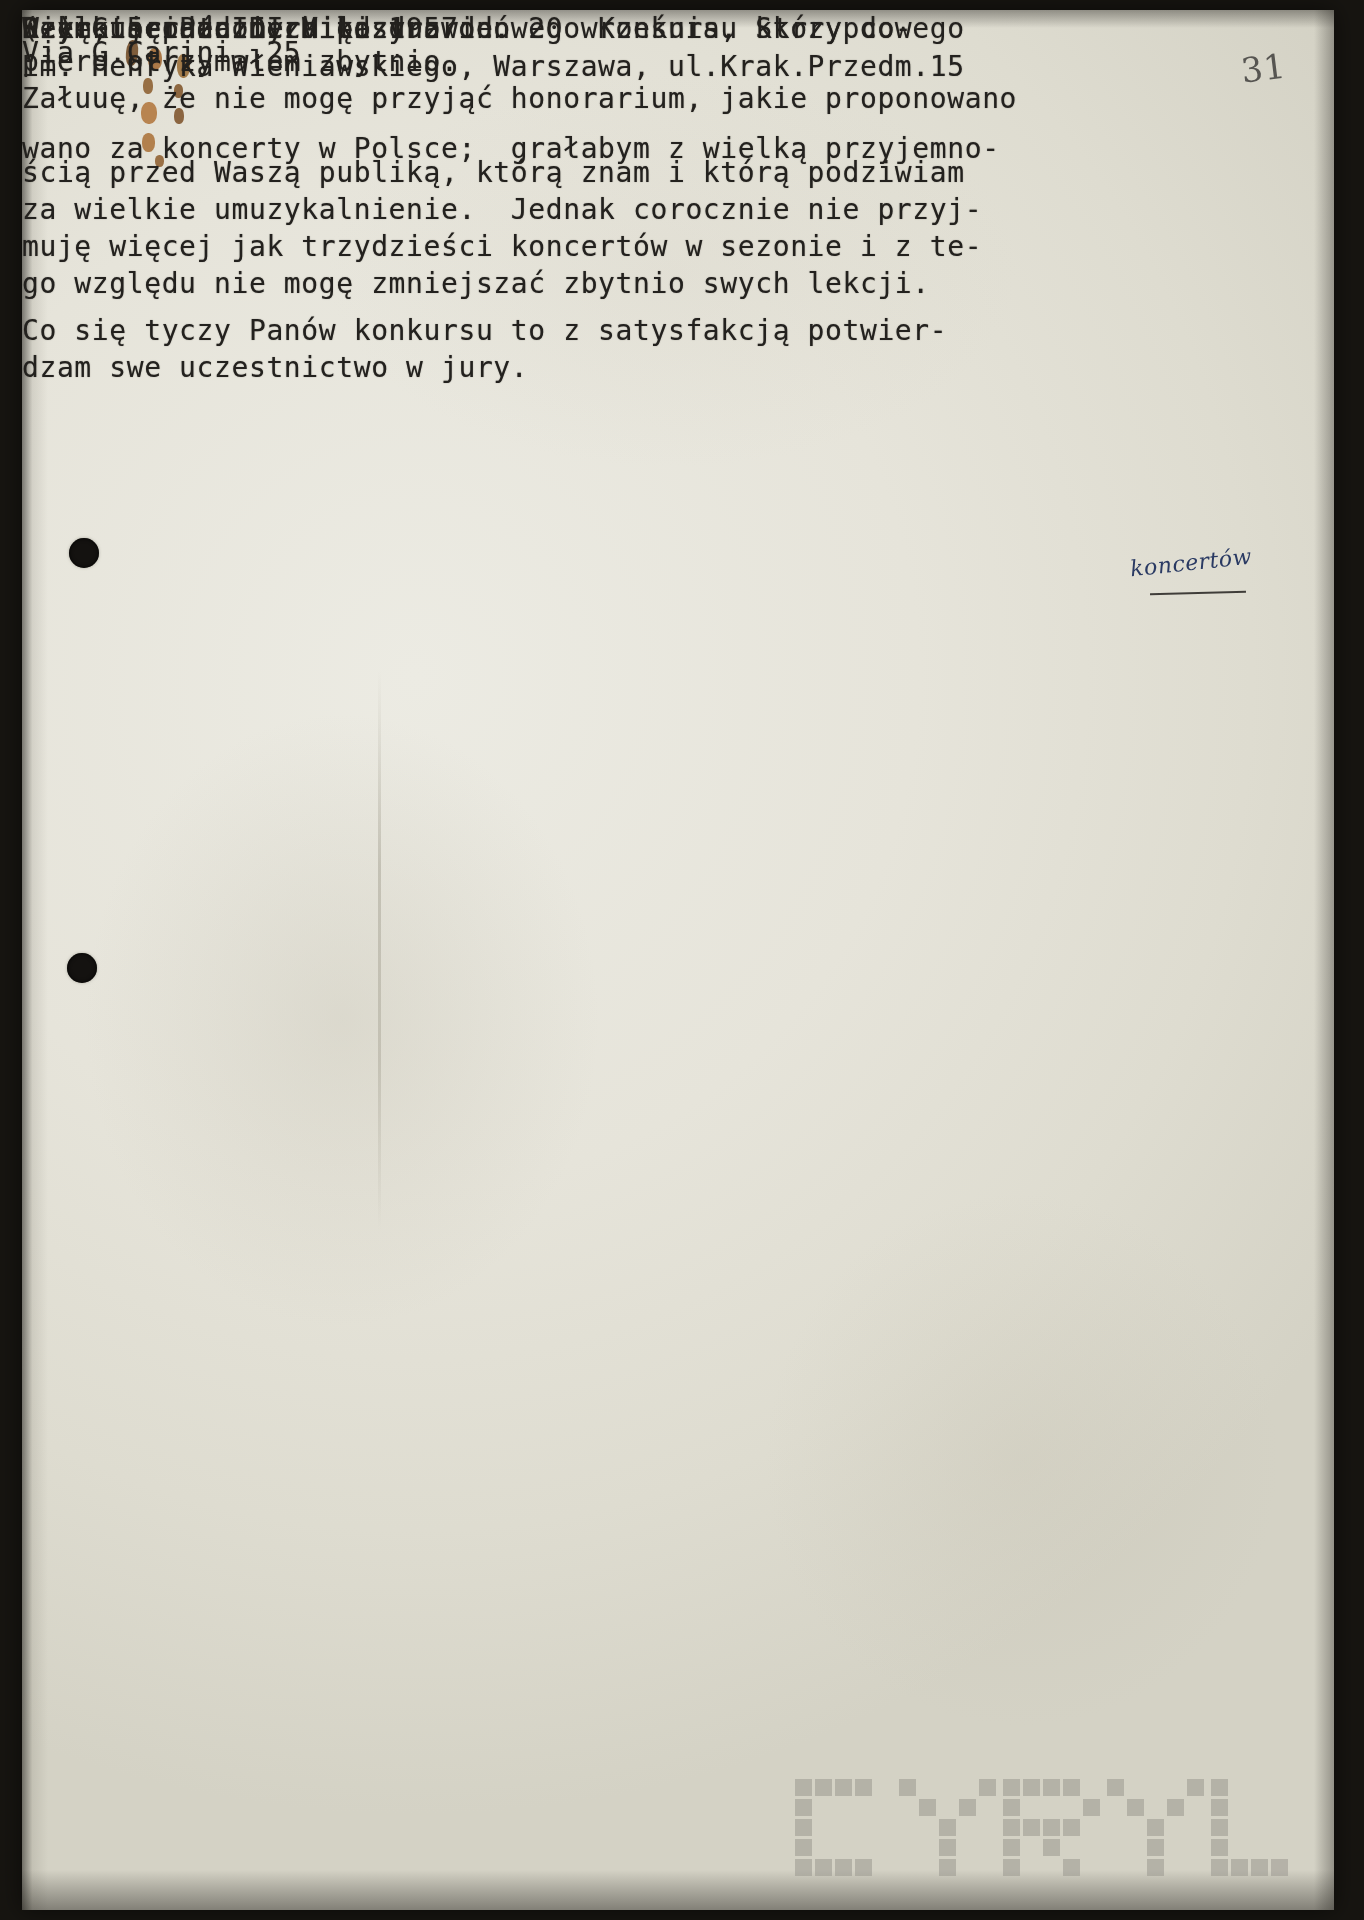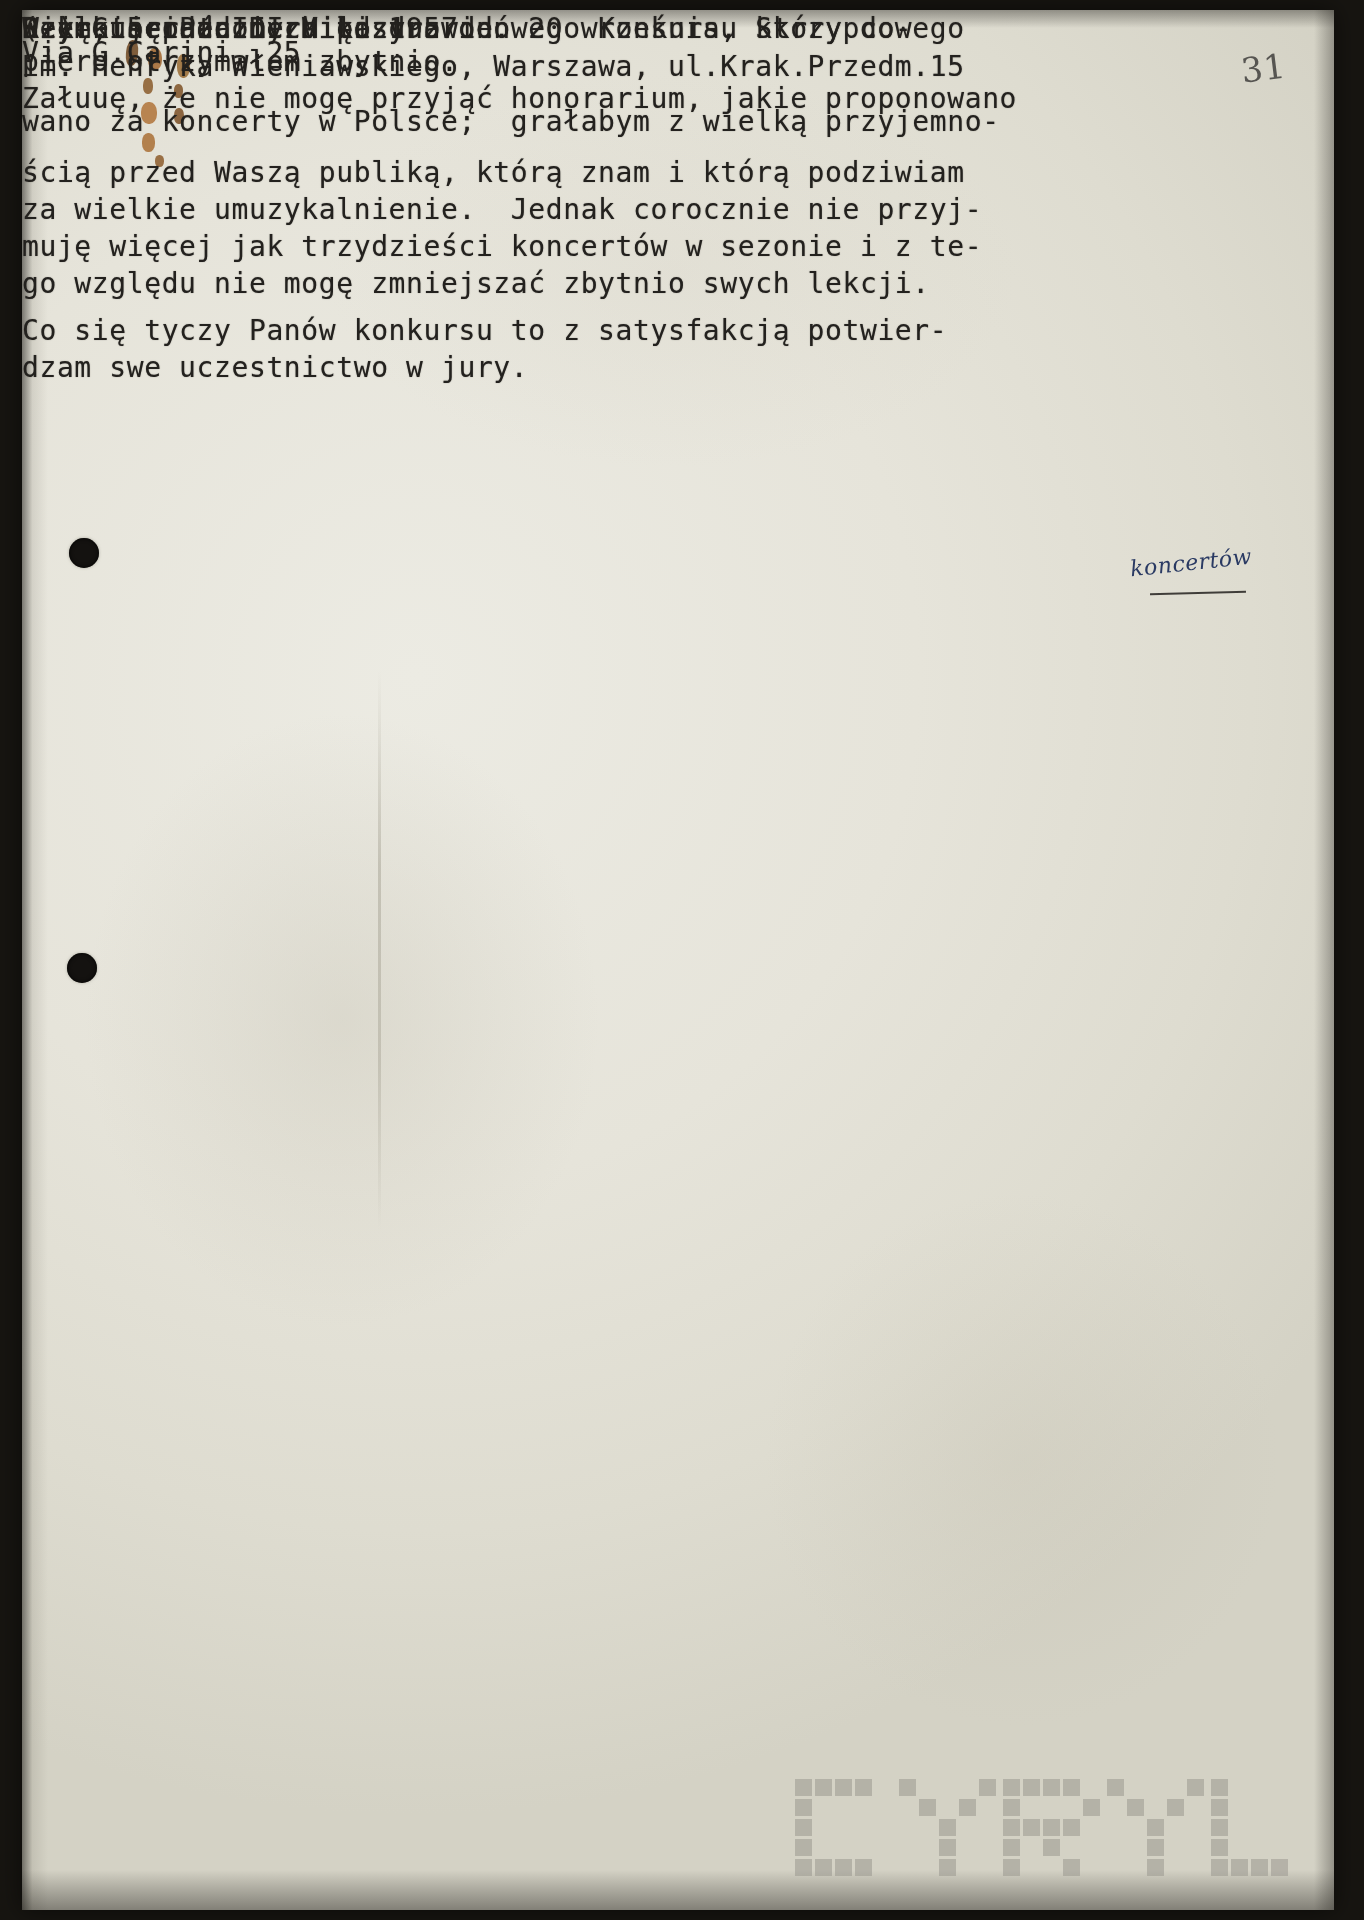--- a/index.html
+++ b/index.html
@@ -215,21 +215,21 @@
 
       <div class="blk-addr">
         <div class="line" style="top:0px">Sekretariat III Międzynarodowego Konkursu Skrzypcowego</div>
         <div class="line l2" style="top:38px">im. Henryka Wieniawskiego, Warszawa, ul.Krak.Przedm.15</div>
       </div>
 
       <div class="blk-body">
         <div class="line" style="top:0px">Dziękuję Panom za list z dn. 20 września, który do-</div>
         <div class="line" style="top:33px">piero otrzymałem zbytnio.</div>
         <div class="line" style="top:70px">Załuuę, że nie mogę przyjąć honorarium, jakie proponowano</div>
-        <div class="line" style="top:93px">wano za koncerty w Polsce;  grałabym z wielką przyjemno-</div>
+        <div class="line" style="top:120px">wano za koncerty w Polsce;  grałabym z wielką przyjemno-</div>
         <div class="line" style="top:144px">ścią przed Waszą publiką, którą znam i którą podziwiam</div>
         <div class="line" style="top:181px">za wielkie umuzykalnienie.  Jednak corocznie nie przyj-</div>
         <div class="line" style="top:218px">muję więcej jak trzydzieści koncertów w sezonie i z te-</div>
         <div class="line" style="top:255px">go względu nie mogę zmniejszać zbytnio swych lekcji.</div>
         <div class="line" style="top:302px">Co się tyczy Panów konkursu to z satysfakcją potwier-</div>
         <div class="line" style="top:339px">dzam swe uczestnictwo w jury.</div>
       </div>
 
       <div class="blk-sign">
         <div class="line" style="top:0px">Wiele serdecznych pozdrowień</div>

